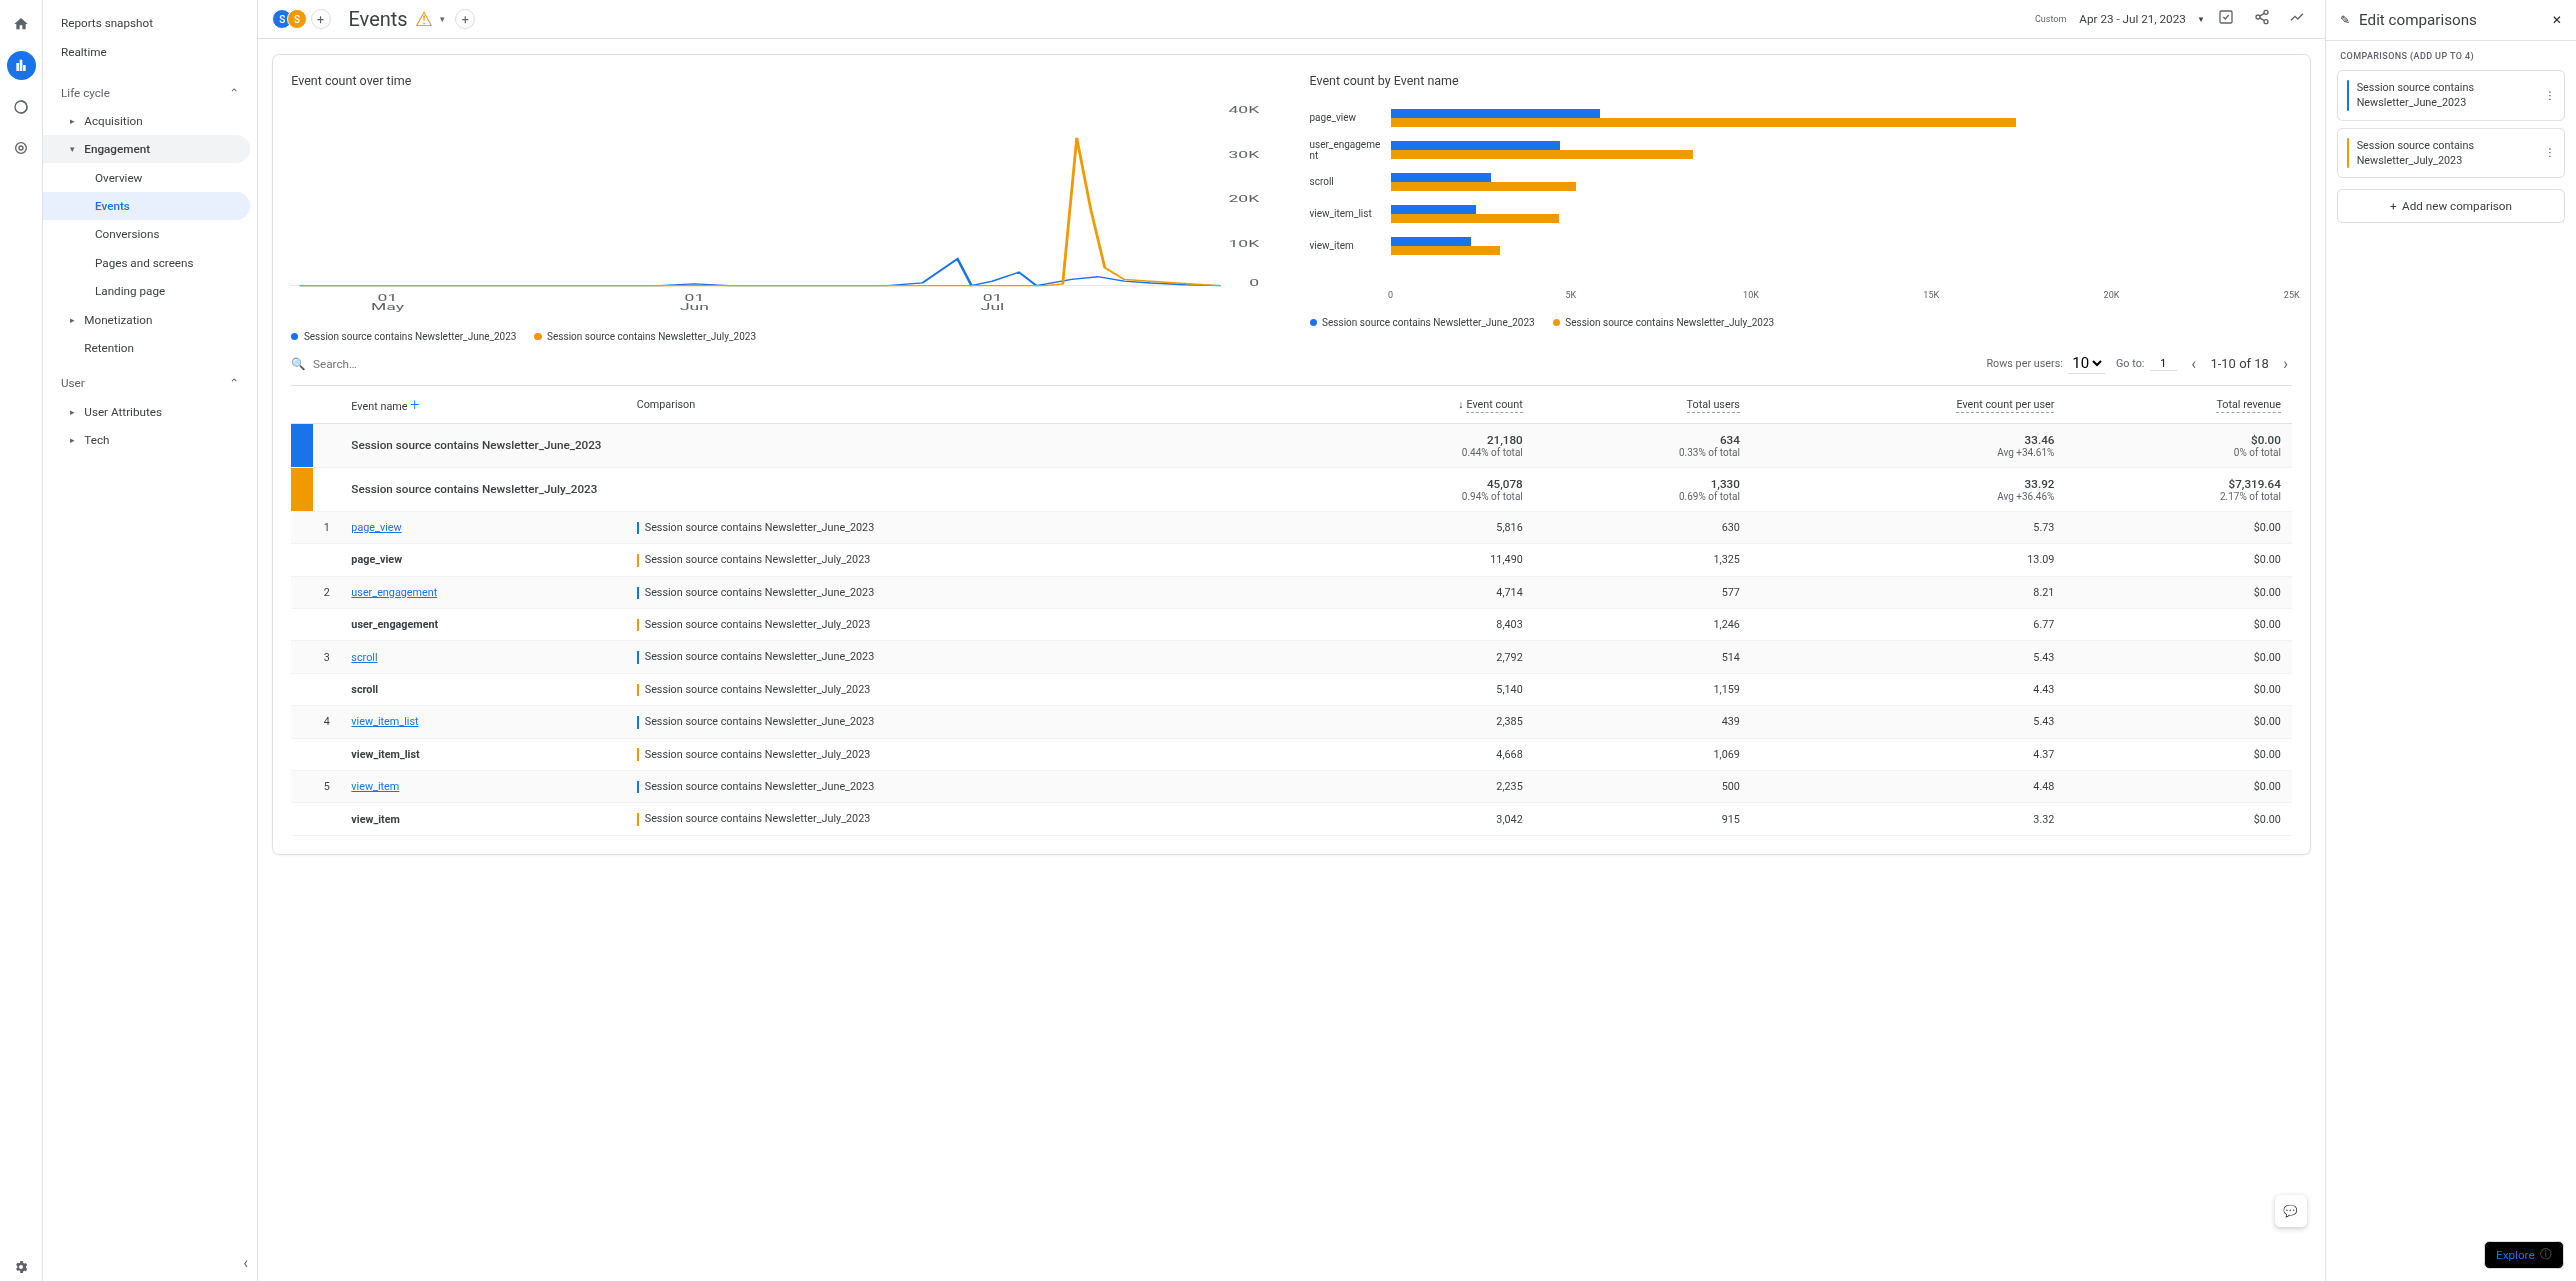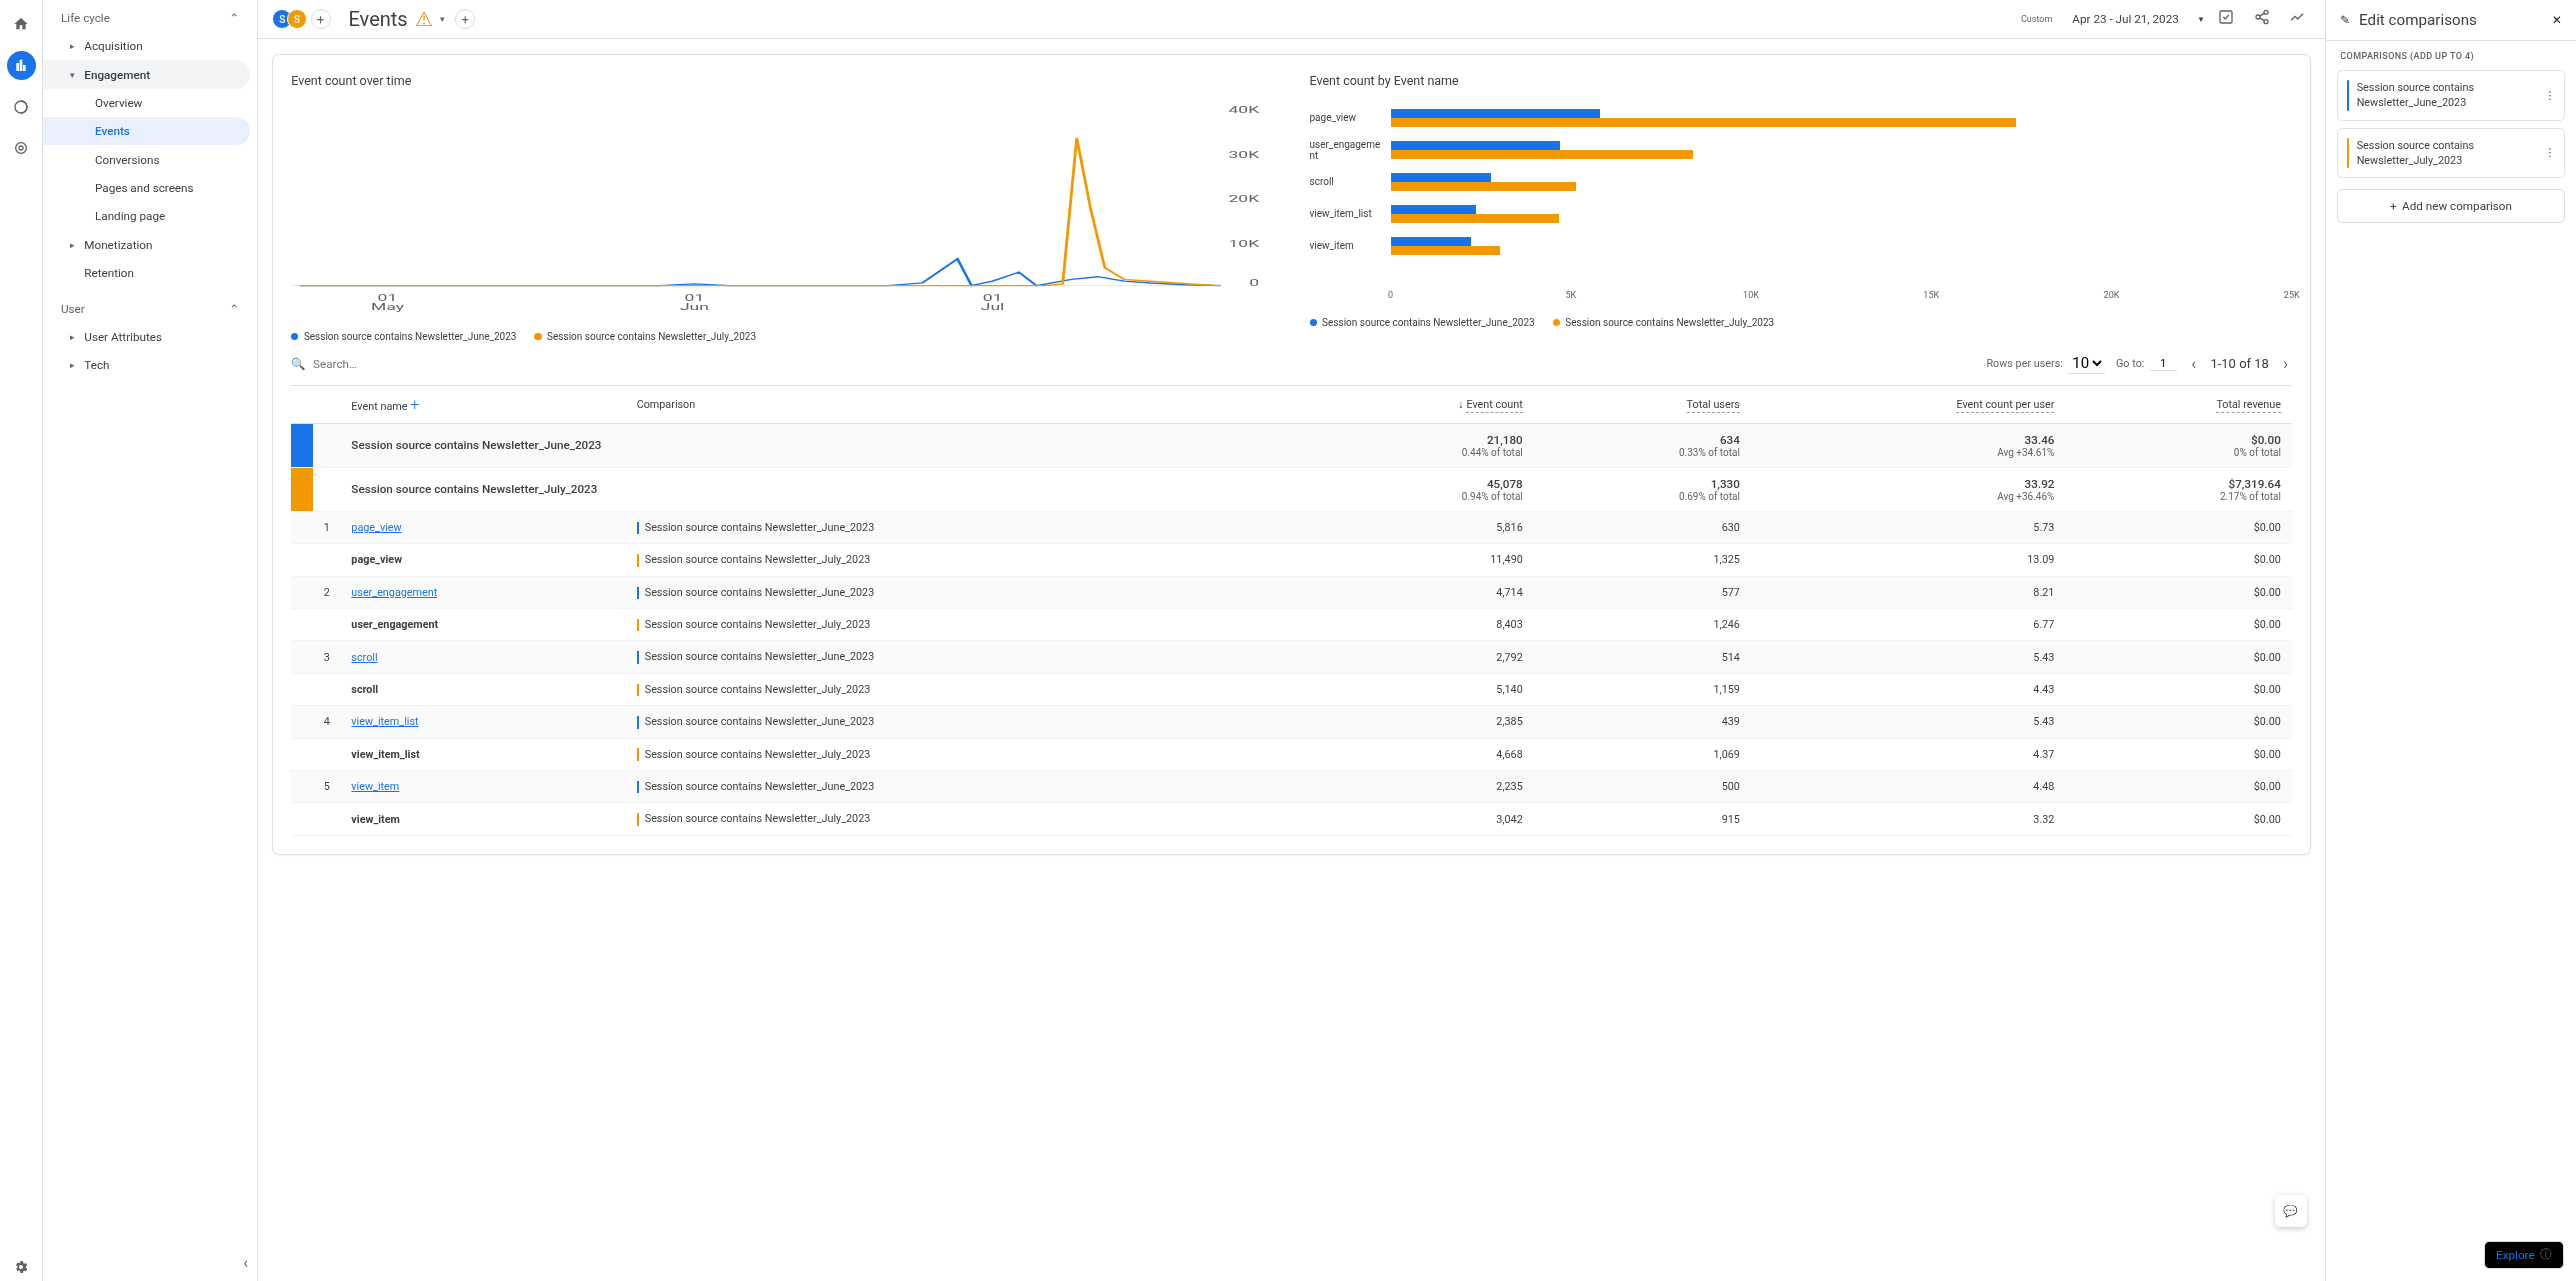--- a/index.html
+++ b/index.html
@@ -25,21 +25,21 @@
 .main { flex: 1; display: flex; flex-direction: column; overflow: hidden; }
 .topbar { display: flex; align-items: center; padding: 7.2px 14.3px; border-bottom: 0.9px solid #e0e0e0; gap: 9px; }
 .chips { display: flex; gap: -3.6px; }
 .chip { width: 20px; height: 20px; border-radius: 50%; color: #fff; font-size: 10px; font-weight: 500; display: flex; align-items: center; justify-content: center; border: 1.8px solid #fff; }
 .chip.blue { background: #1a73e8; }
 .chip.orange { background: #f29900; margin-left: -5.4px; }
 .addchip { width: 20px; height: 20px; border-radius: 50%; border: 0.9px solid #dadce0; display: flex; align-items: center; justify-content: center; color: #5f6368; cursor: pointer; font-size: 12.5px; margin-left: 3.6px; }
 .page-title { font-size: 20px; font-weight: 400; color: #3c4043; margin-left: 9px; display: flex; align-items: center; gap: 7.2px; }
 .warn-icon { color: #ea8600; }
 .topbar .spacer { flex: 1; }
-.date-range { display: flex; align-items: center; gap: 20px; color: #3c4043; cursor: pointer; }
+.date-range { display: flex; align-items: center; gap: 13px; color: #3c4043; cursor: pointer; }
 .date-range .custom { font-size: 9px; color: #5f6368; }
 .topbar .tool-icon { color: #5f6368; cursor: pointer; padding: 0 5.4px; font-size: 16px; }
 
 .content { flex: 1; overflow-y: auto; padding: 14.3px; background: #fff; }
 .card { background: #fff; border: 0.9px solid #e0e0e0; border-radius: 7.2px; box-shadow: 0 0.9px 1.8px rgba(0,0,0,0.05); }
 .charts-card { padding: 18px; }
 .charts-row { display: flex; gap: 36px; }
 .chart-col { flex: 1; }
 .chart-title { font-size: 12.5px; color: #3c4043; margin-bottom: 14.3px; }
 
@@ -127,20 +127,24 @@
     </div>
   <div class="spacer"></div>
   <div class="rail-btn">
       <svg width="16" height="16" viewBox="0 0 24 24" fill="currentColor">
         <path d="M19.4 13a7 7 0 000-2l2-1.6-2-3.4-2.4 1a7 7 0 00-1.7-1L15 3h-4l-.3 2.5a7 7 0 00-1.7 1l-2.4-1-2 3.4L6.6 11a7 7 0 000 2l-2 1.6 2 3.4 2.4-1a7 7 0 001.7 1L11 21h4l.3-2.5a7 7 0 001.7-1l2.4 1 2-3.4zM12 15a3 3 0 110-6 3 3 0 010 6z"></path>
       </svg>
     </div>
 </div>
 
 <div class="sidebar">
+  <div class="top-links">
+    <div class="link">Reports snapshot</div>
+    <div class="link">Realtime</div>
+  </div>
   <div class="section">
     <div class="section-header">
       <span>Life cycle</span>
       <span>⌃</span>
     </div>
     <div class="nav-item">
         <span class="caret">▸</span>
         <span>Acquisition</span>
       </div>
     <div class="nav-item expanded">

